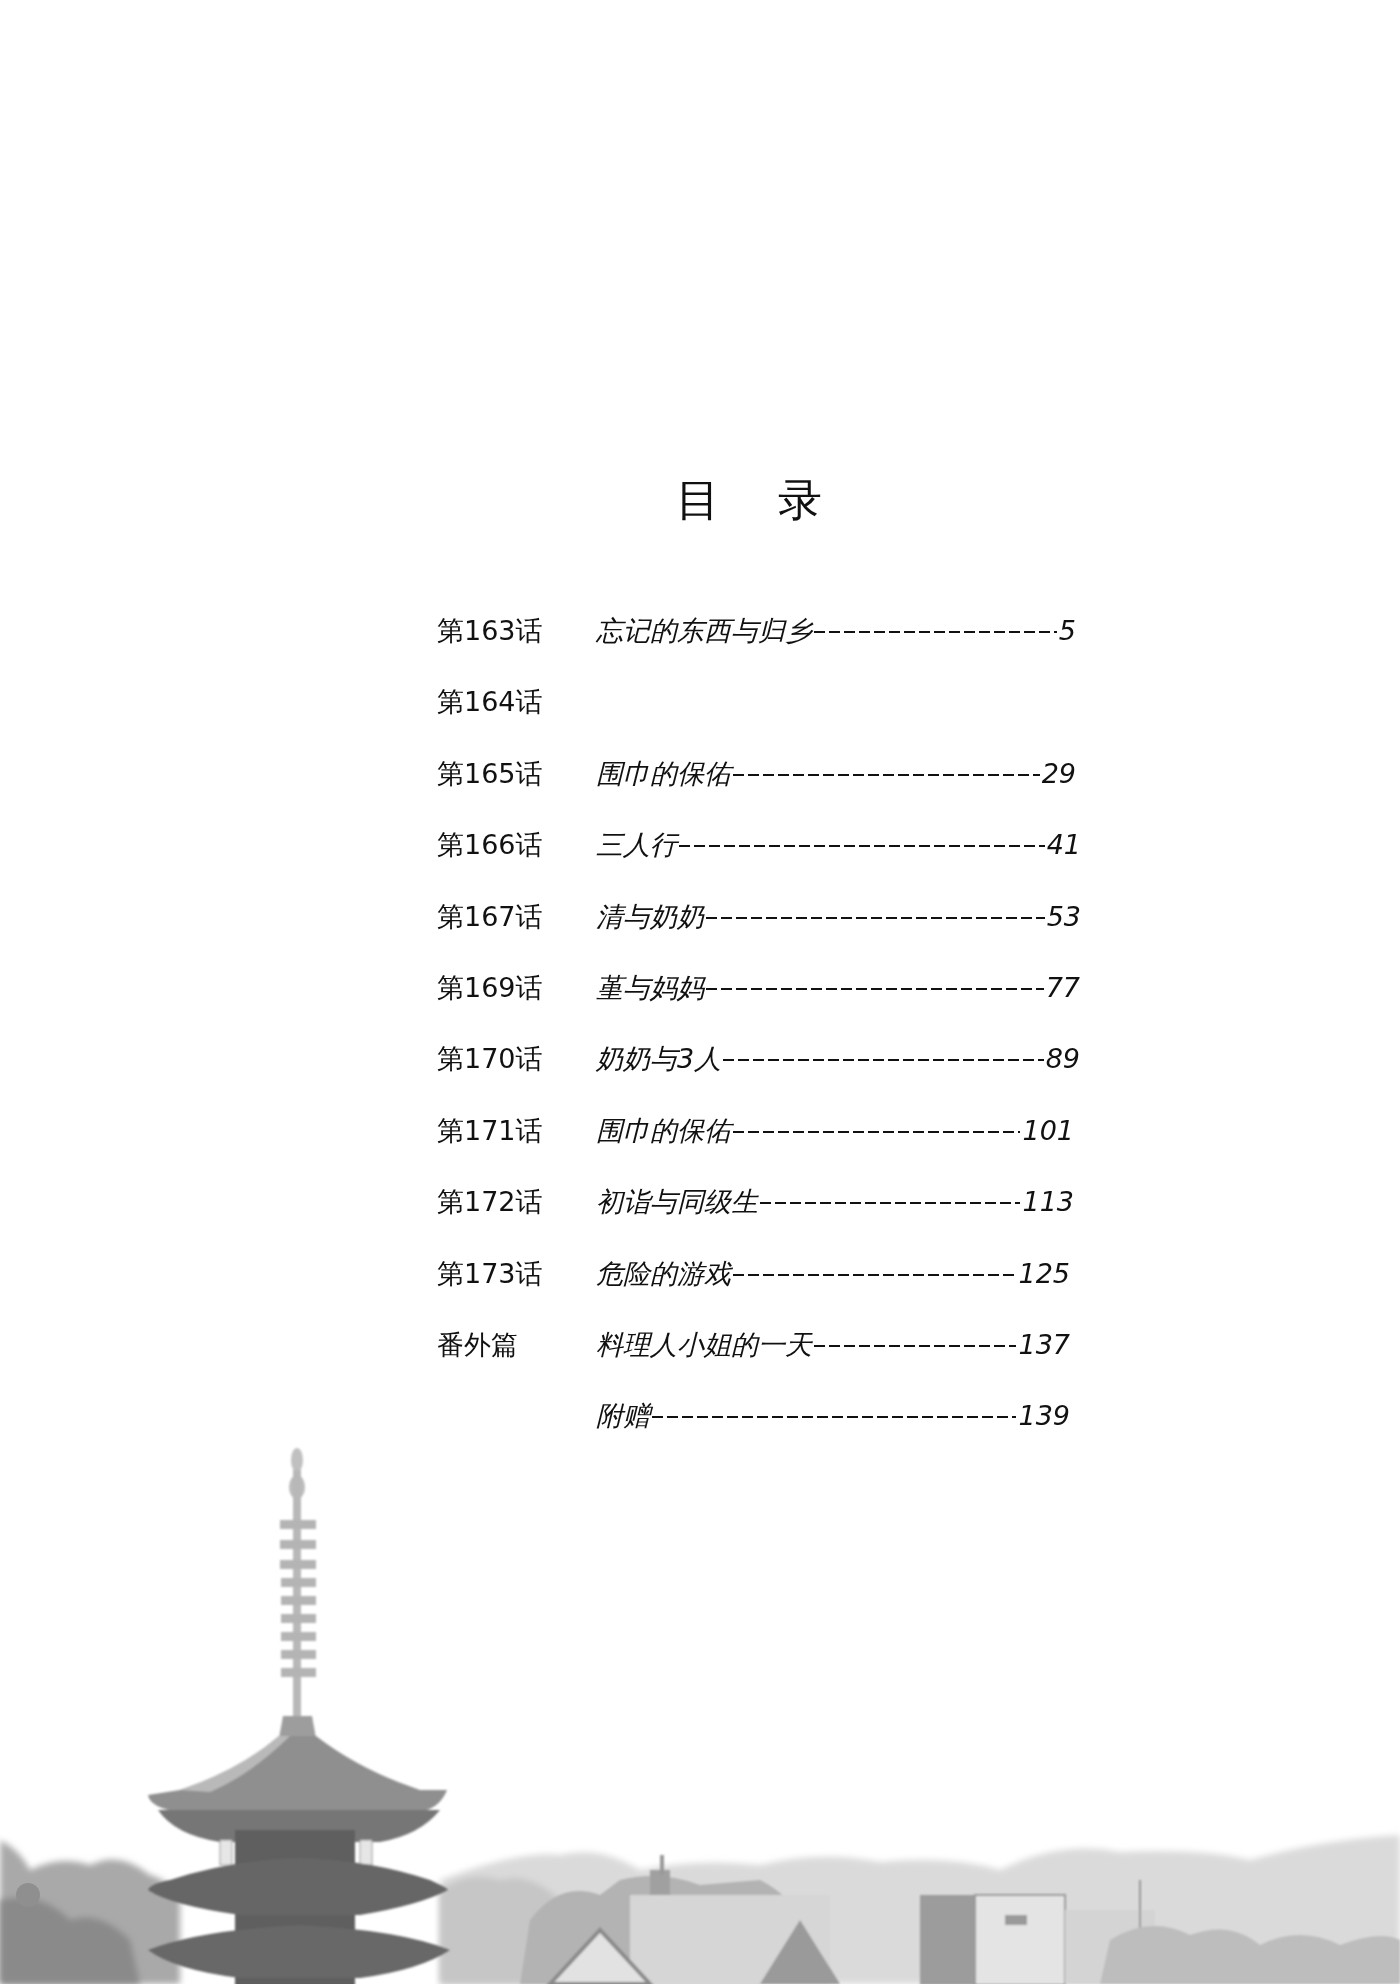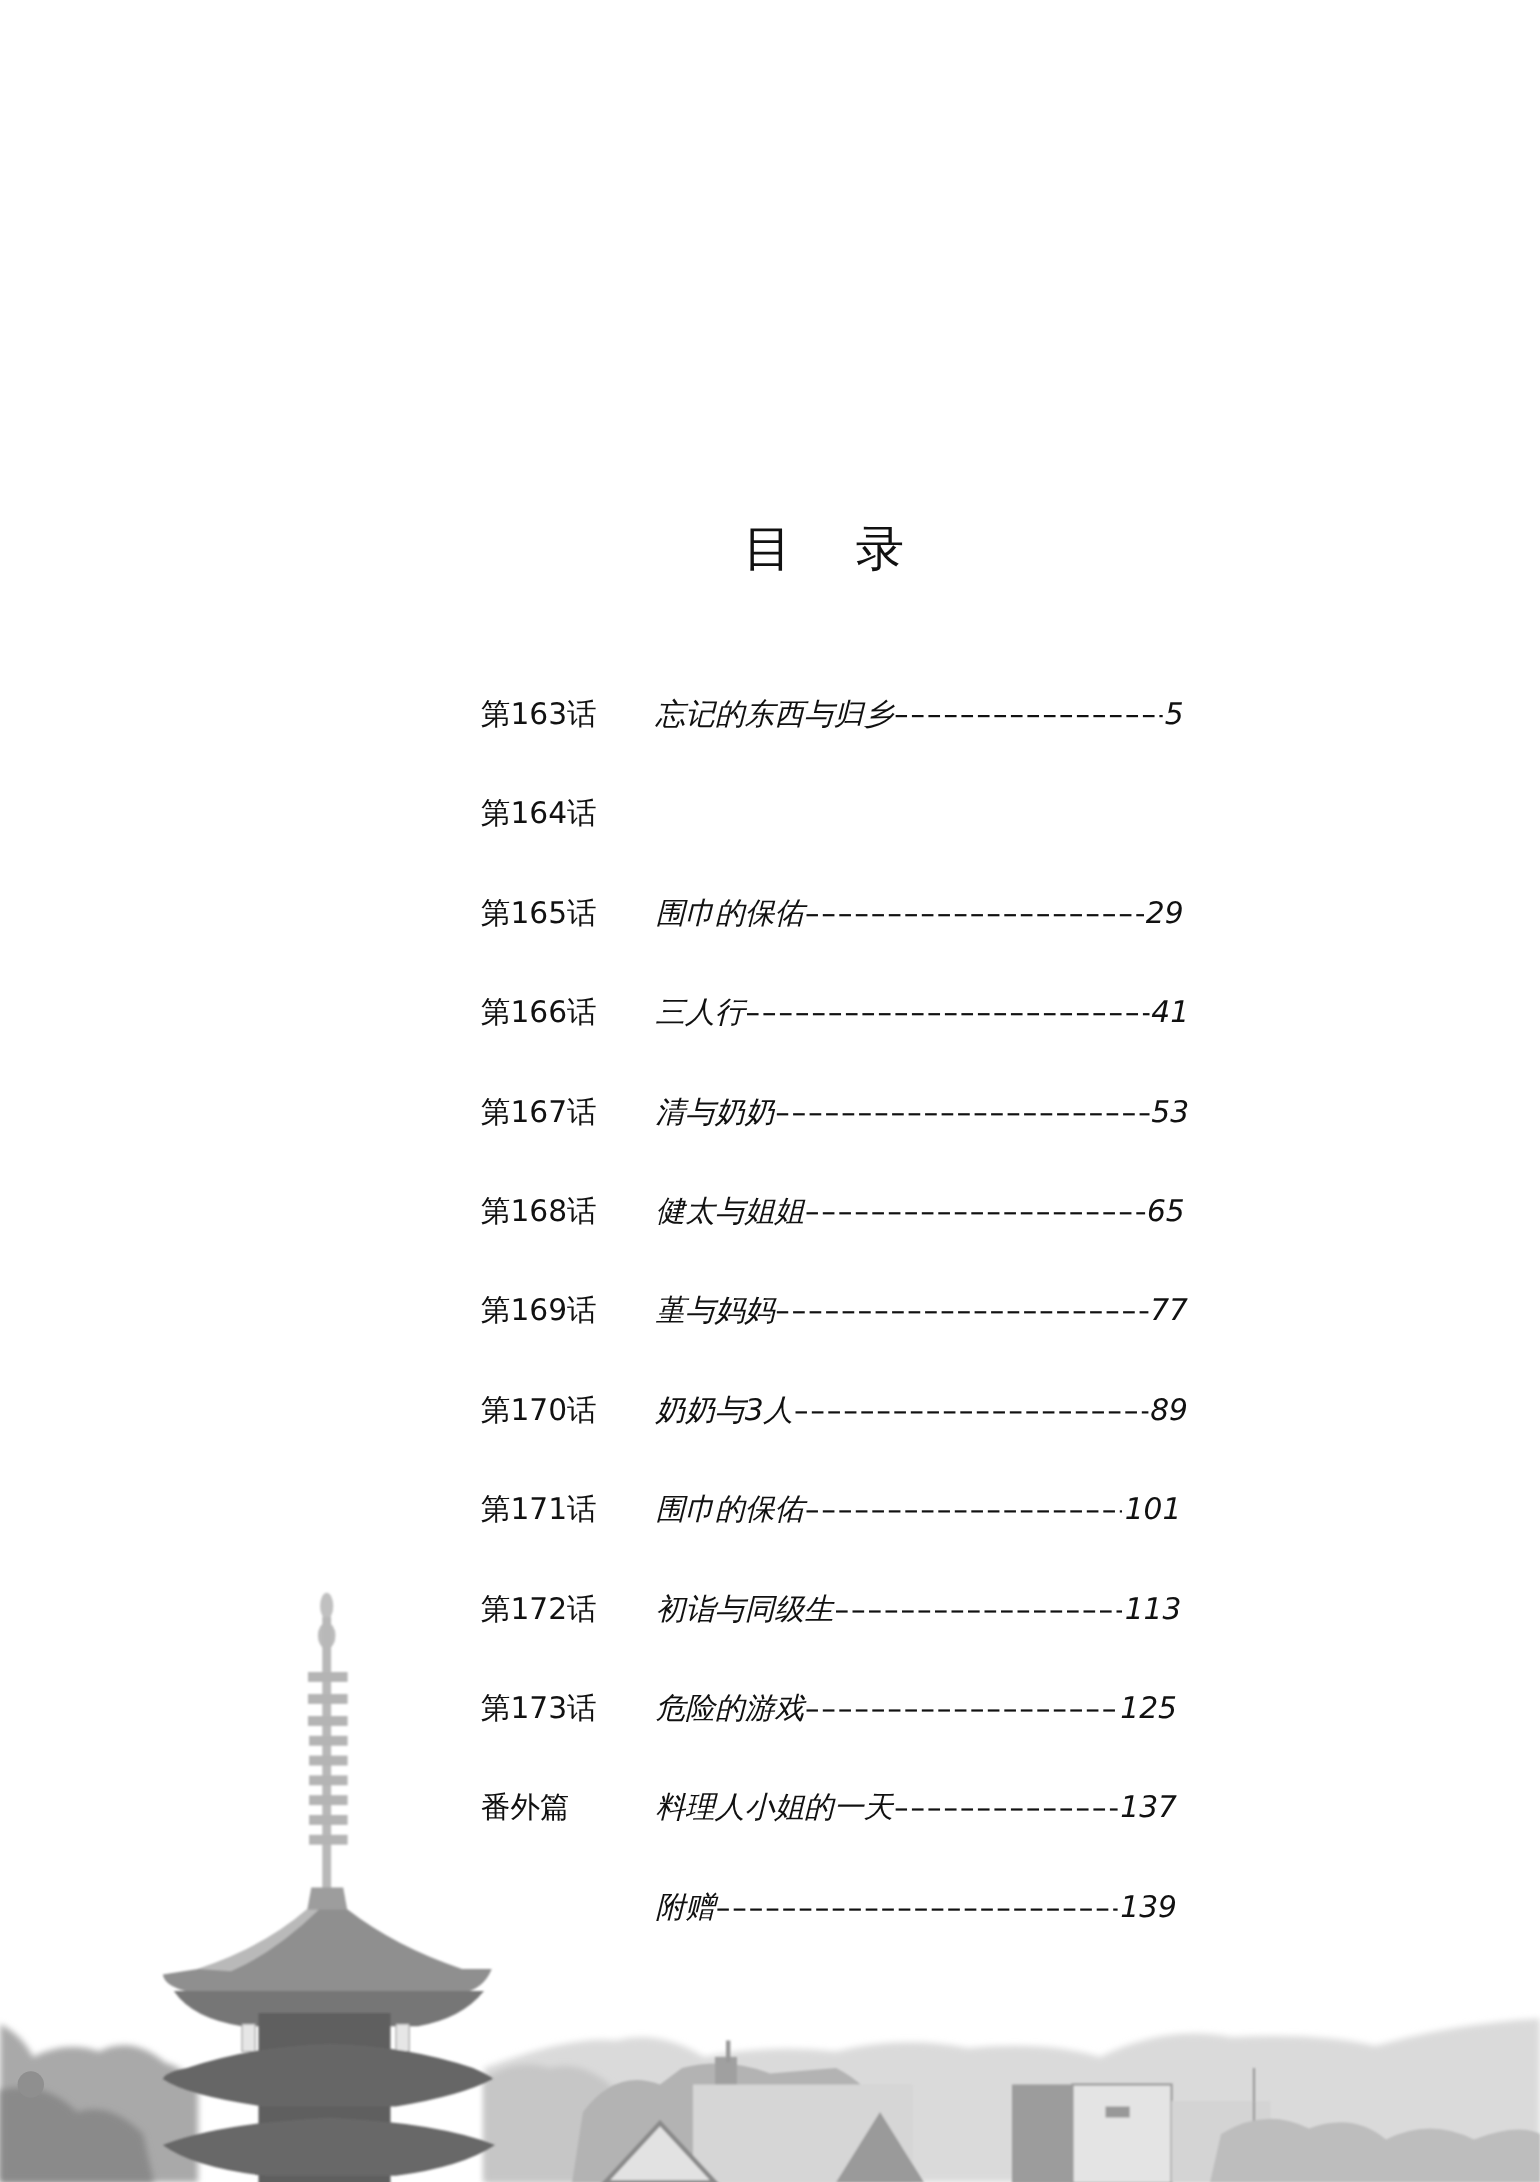--- a/index.html
+++ b/index.html
@@ -1,21 +1,21 @@
 <!DOCTYPE html>
 <html><head>
 <meta charset="utf-8">
 <style>
   html, body { margin:0; padding:0; background:#ffffff; }
   body { width:1400px; height:1984px; position:relative; overflow:hidden;
          font-family: "DejaVu Sans", "Liberation Sans", sans-serif; color:#111; }
   .title { position:absolute; top:472px; left:0; width:1400px; height:56px; }
   .title span { position:absolute; top:0; font-size:44px; line-height:56px; color:#111; }
   .toc { position:absolute; left:437px; top:609px; width:640px; }
-  .row { position:relative; height:71.4px;margin-top:19px; }
+  .row { position:relative; height:71.4px; }
   .num { position:absolute; left:0; top:0; font-size:27px; line-height:44px; white-space:nowrap; }
   .entry { position:absolute; left:159px; top:0; width:484px; display:flex; align-items:center;
            font-size:27px; line-height:44px; white-space:nowrap;font-style:italic; }
   .entry .name { flex:0 0 auto; }
   .entry .leader { flex:1 1 auto; height:2px; margin:0 2px; margin-top:2px;
      background-image: linear-gradient(to right, #111 0, #111 11px, transparent 11px);
      background-size:15px 2px; background-repeat:repeat-x; }
   .entry .page { flex:0 0 auto; }
   .scene { position:absolute; left:0; top:1420px; width:1400px; height:564px; }
 </style>
@@ -54,28 +54,20 @@
       <span class="leader"></span>
       <span class="page">41</span>
     </div>
   </div>
   <div class="row">
     <span class="num">第167话</span>
     <div class="entry" style="width:485px">
       <span class="name">清与奶奶</span>
       <span class="leader"></span>
       <span class="page">53</span>
-    </div>
-  </div>
-  <div class="row">
-    <span class="num">第168话</span>
-    <div class="entry" style="width:481px">
-      <span class="name">健太与姐姐</span>
-      <span class="leader"></span>
-      <span class="page">65</span>
     </div>
   </div>
   <div class="row">
     <span class="num">第169话</span>
     <div class="entry" style="width:484px">
       <span class="name">堇与妈妈</span>
       <span class="leader"></span>
       <span class="page">77</span>
     </div>
   </div>

